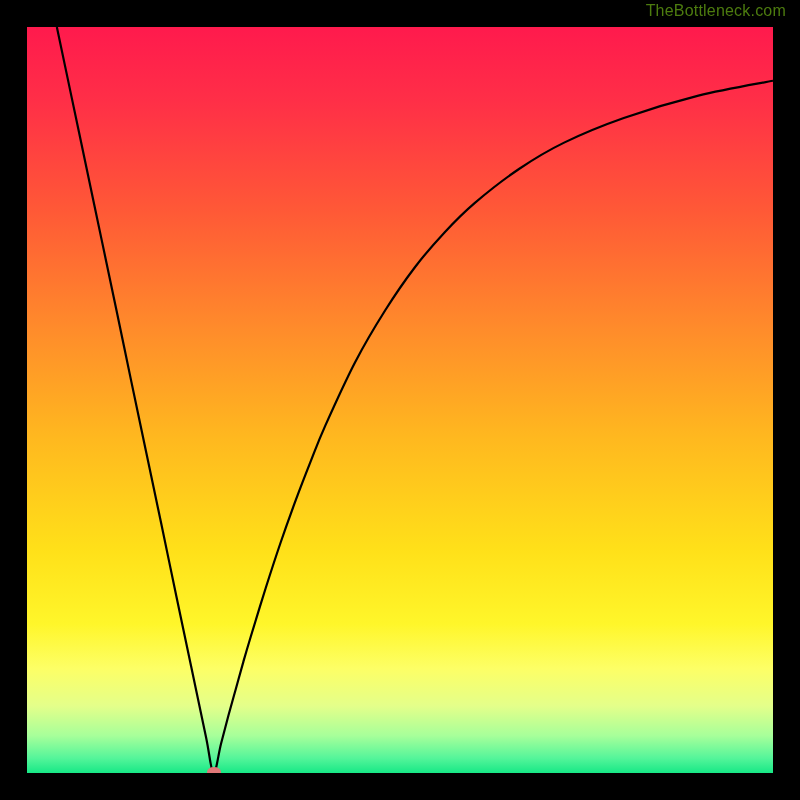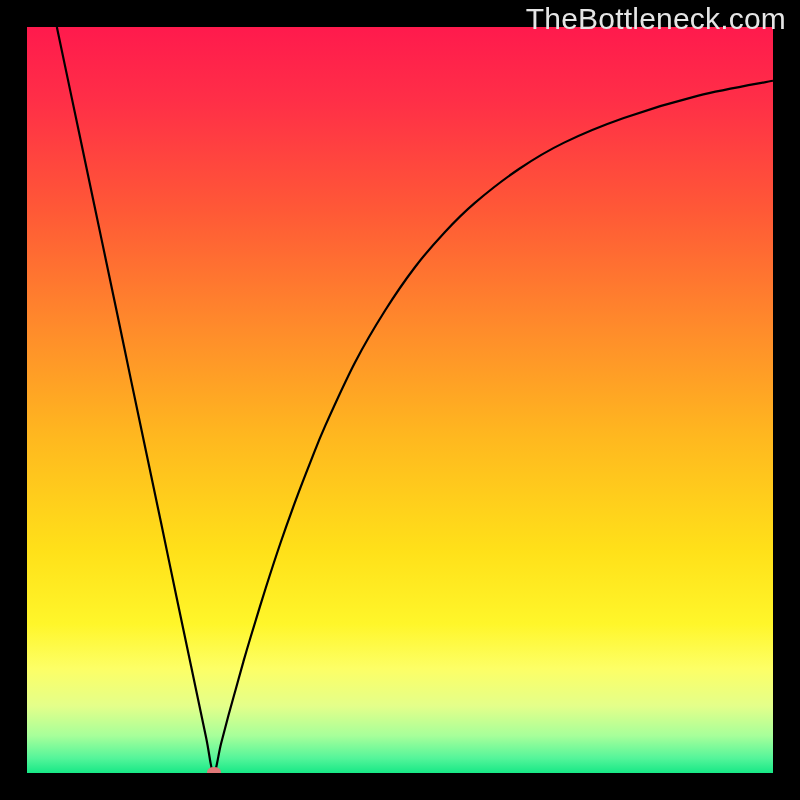--- a/index.html
+++ b/index.html
@@ -14,22 +14,22 @@
     position: relative;
     width: 800px;
     height: 800px;
     background: #000;
   }
   .watermark {
     position: absolute;
     top: 2px;
     right: 14px;
     font-family: Arial, Helvetica, sans-serif;
-    font-size: 30px;
-    color: #e5e5e5;
+    font-size: 16px;
+    color: #4d7c0f;
     letter-spacing: 0.2px;
     z-index: 10;
   }
   .plot-area {
     position: absolute;
     left: 27px;
     top: 27px;
     width: 746px;
     height: 746px;
     overflow: hidden;

